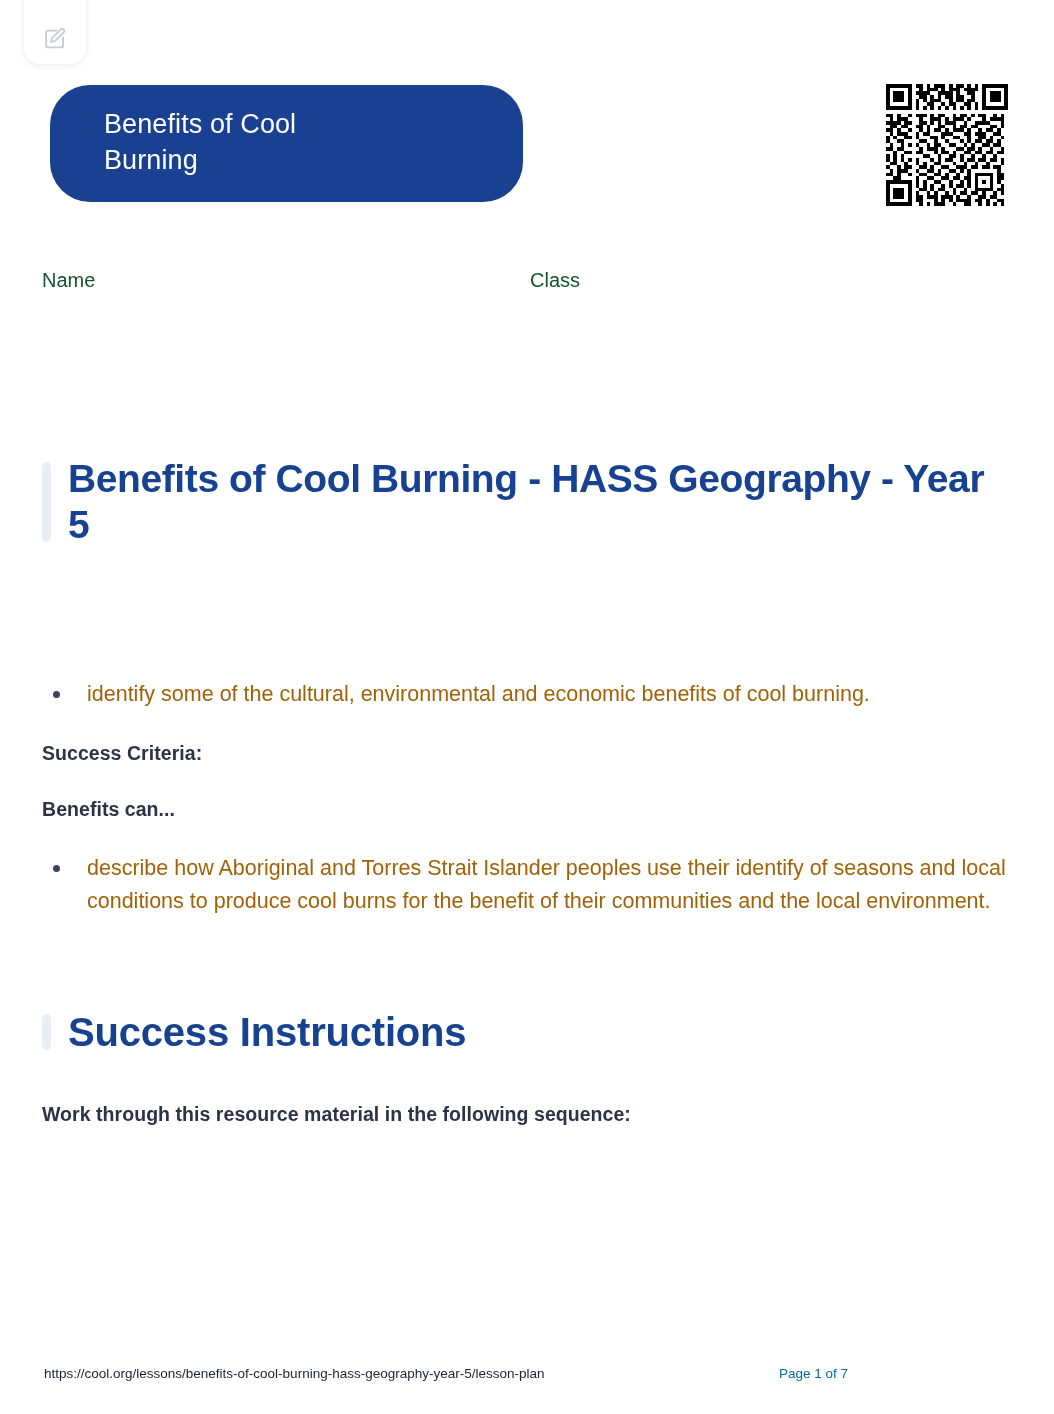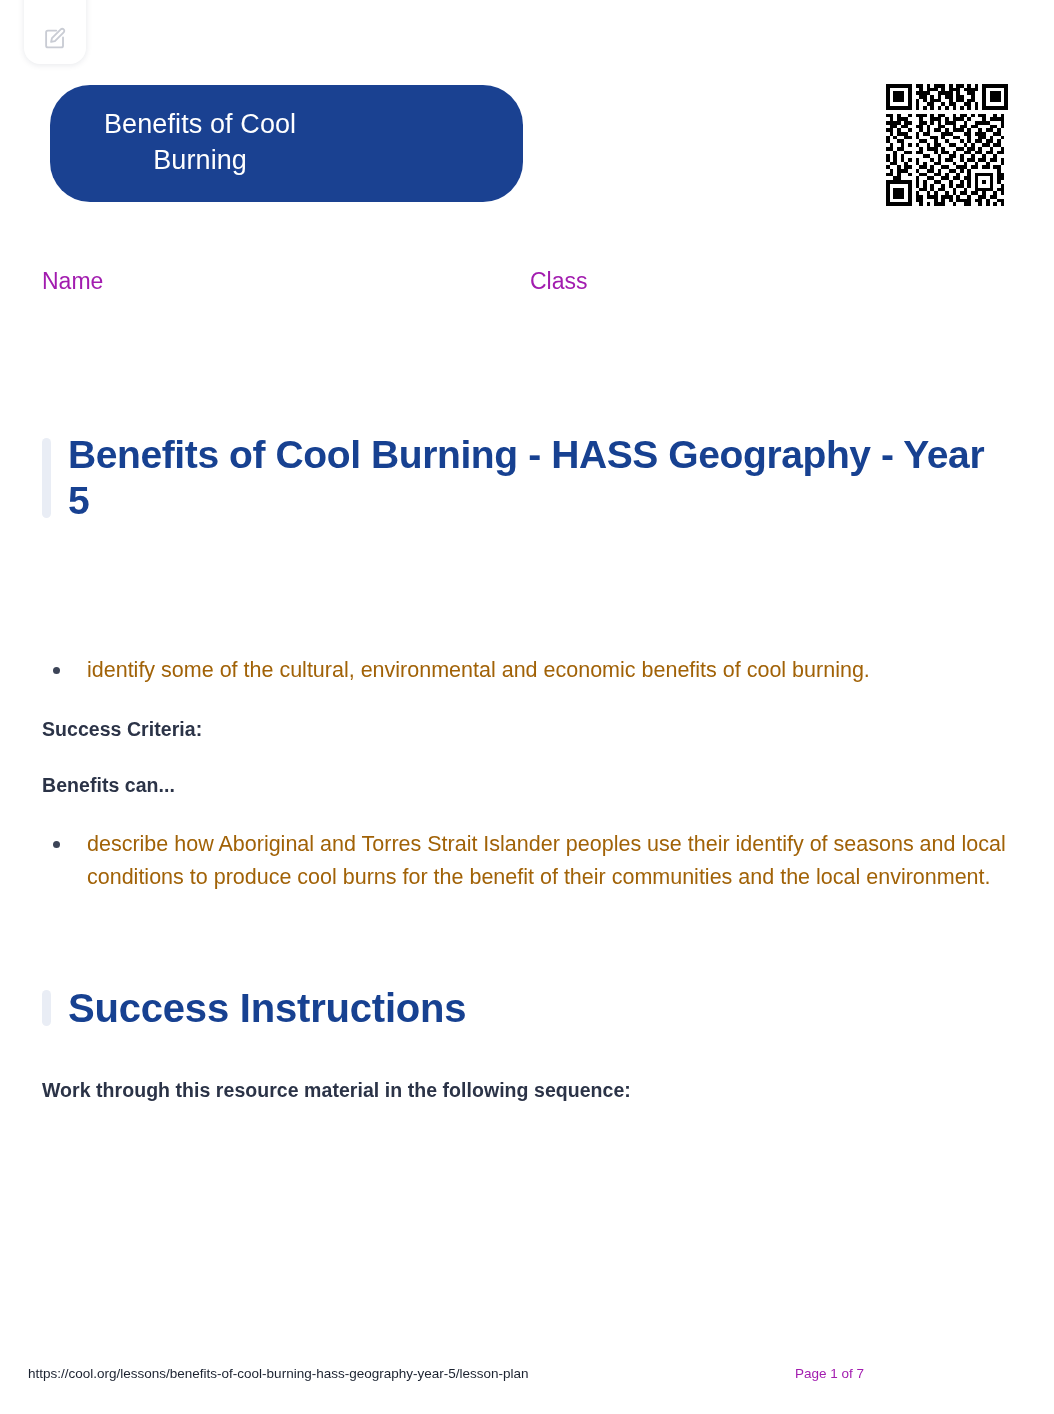--- a/index.html
+++ b/index.html
@@ -46,21 +46,20 @@
     top: 85px;
     width: 473px;
     min-height: 108px;
     background: #1a4191;
     border-radius: 40px;
     box-sizing: border-box;
     padding: 22px 34px 24px 54px;
     display: flex;
     align-items: center;
     z-index: 2;
-    text-align: center;
   }
   .title-pill-text {
     color: #ffffff;
     font-size: 27px;
     line-height: 1.32;
     font-weight: 400;
     letter-spacing: 0.1px;
   }
 
   .qr-wrap {
@@ -75,33 +74,33 @@
   
   .meta-row {
     position: absolute;
     left: 0;
     top: 268px;
     width: 100%;
     height: 44px;
   }
   .meta-label {
     position: absolute;
-    color: #a21caf;
-    font-size: 23px;
+    color: #14532d;
+    font-size: 20px;
     font-weight: 400;
     line-height: 1.2;
   }
   .meta-label.name { left: 42px; top: 0; }
   .meta-label.klass { left: 530px; top: 0; }
 
   
   .content {
     position: absolute;
     left: 0;
-    top: 432px;
+    top: 456px;
     width: 1054px;
     padding: 0 42px 0 42px;
     box-sizing: border-box;
   }
 
   .heading-block {
     position: relative;
     padding-left: 26px;
     margin: 0;
   }
@@ -176,34 +175,34 @@
     border-radius: 50%;
     background: #3c4457;
   }
 
   
   .page-footer {
     position: absolute;
     left: 0;
     bottom: 32px;
     width: 892px;
-    padding: 0 28px;
+    padding: 0 44px;
     box-sizing: border-box;
     display: flex;
     align-items: flex-start;
     justify-content: space-between;
   }
   .footer-url {
     color: #1b2230;
     font-size: 13.5px;
     line-height: 1.2;
     font-weight: 400;
   }
   .footer-page {
-    color: #a21caf;
+    color: #0369a1;
     font-size: 13.5px;
     line-height: 1.2;
     font-weight: 400;
   }
 </style>
 </head>
 <body>
 
 <div class="page-header">
 

